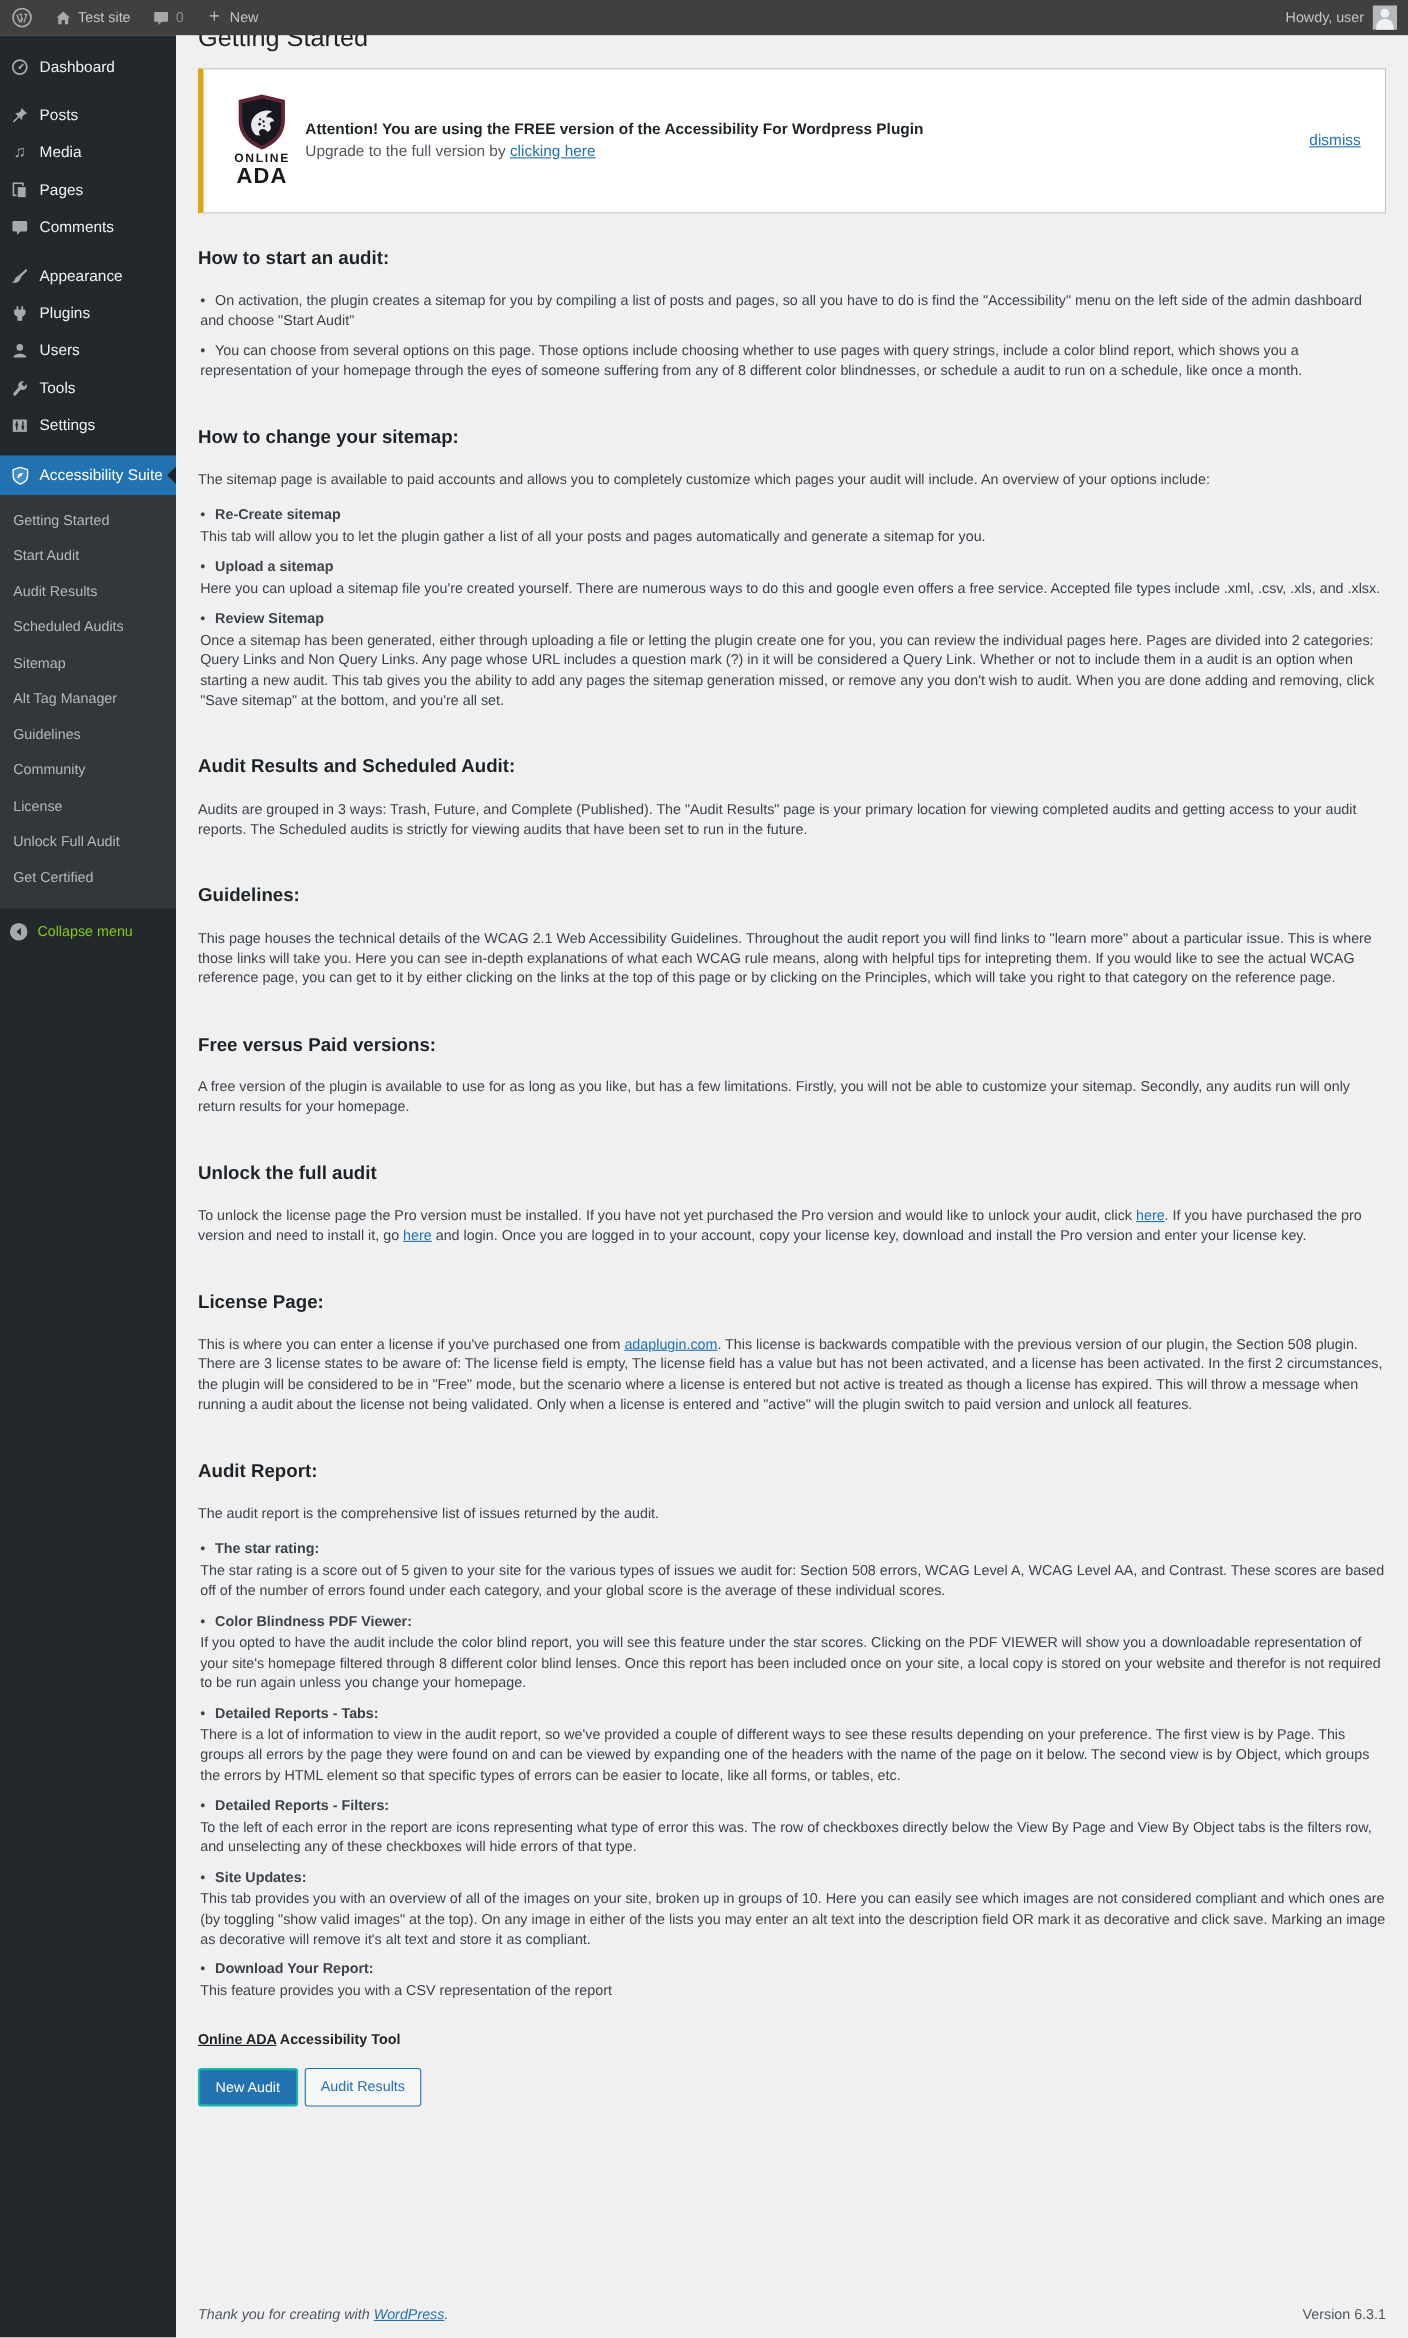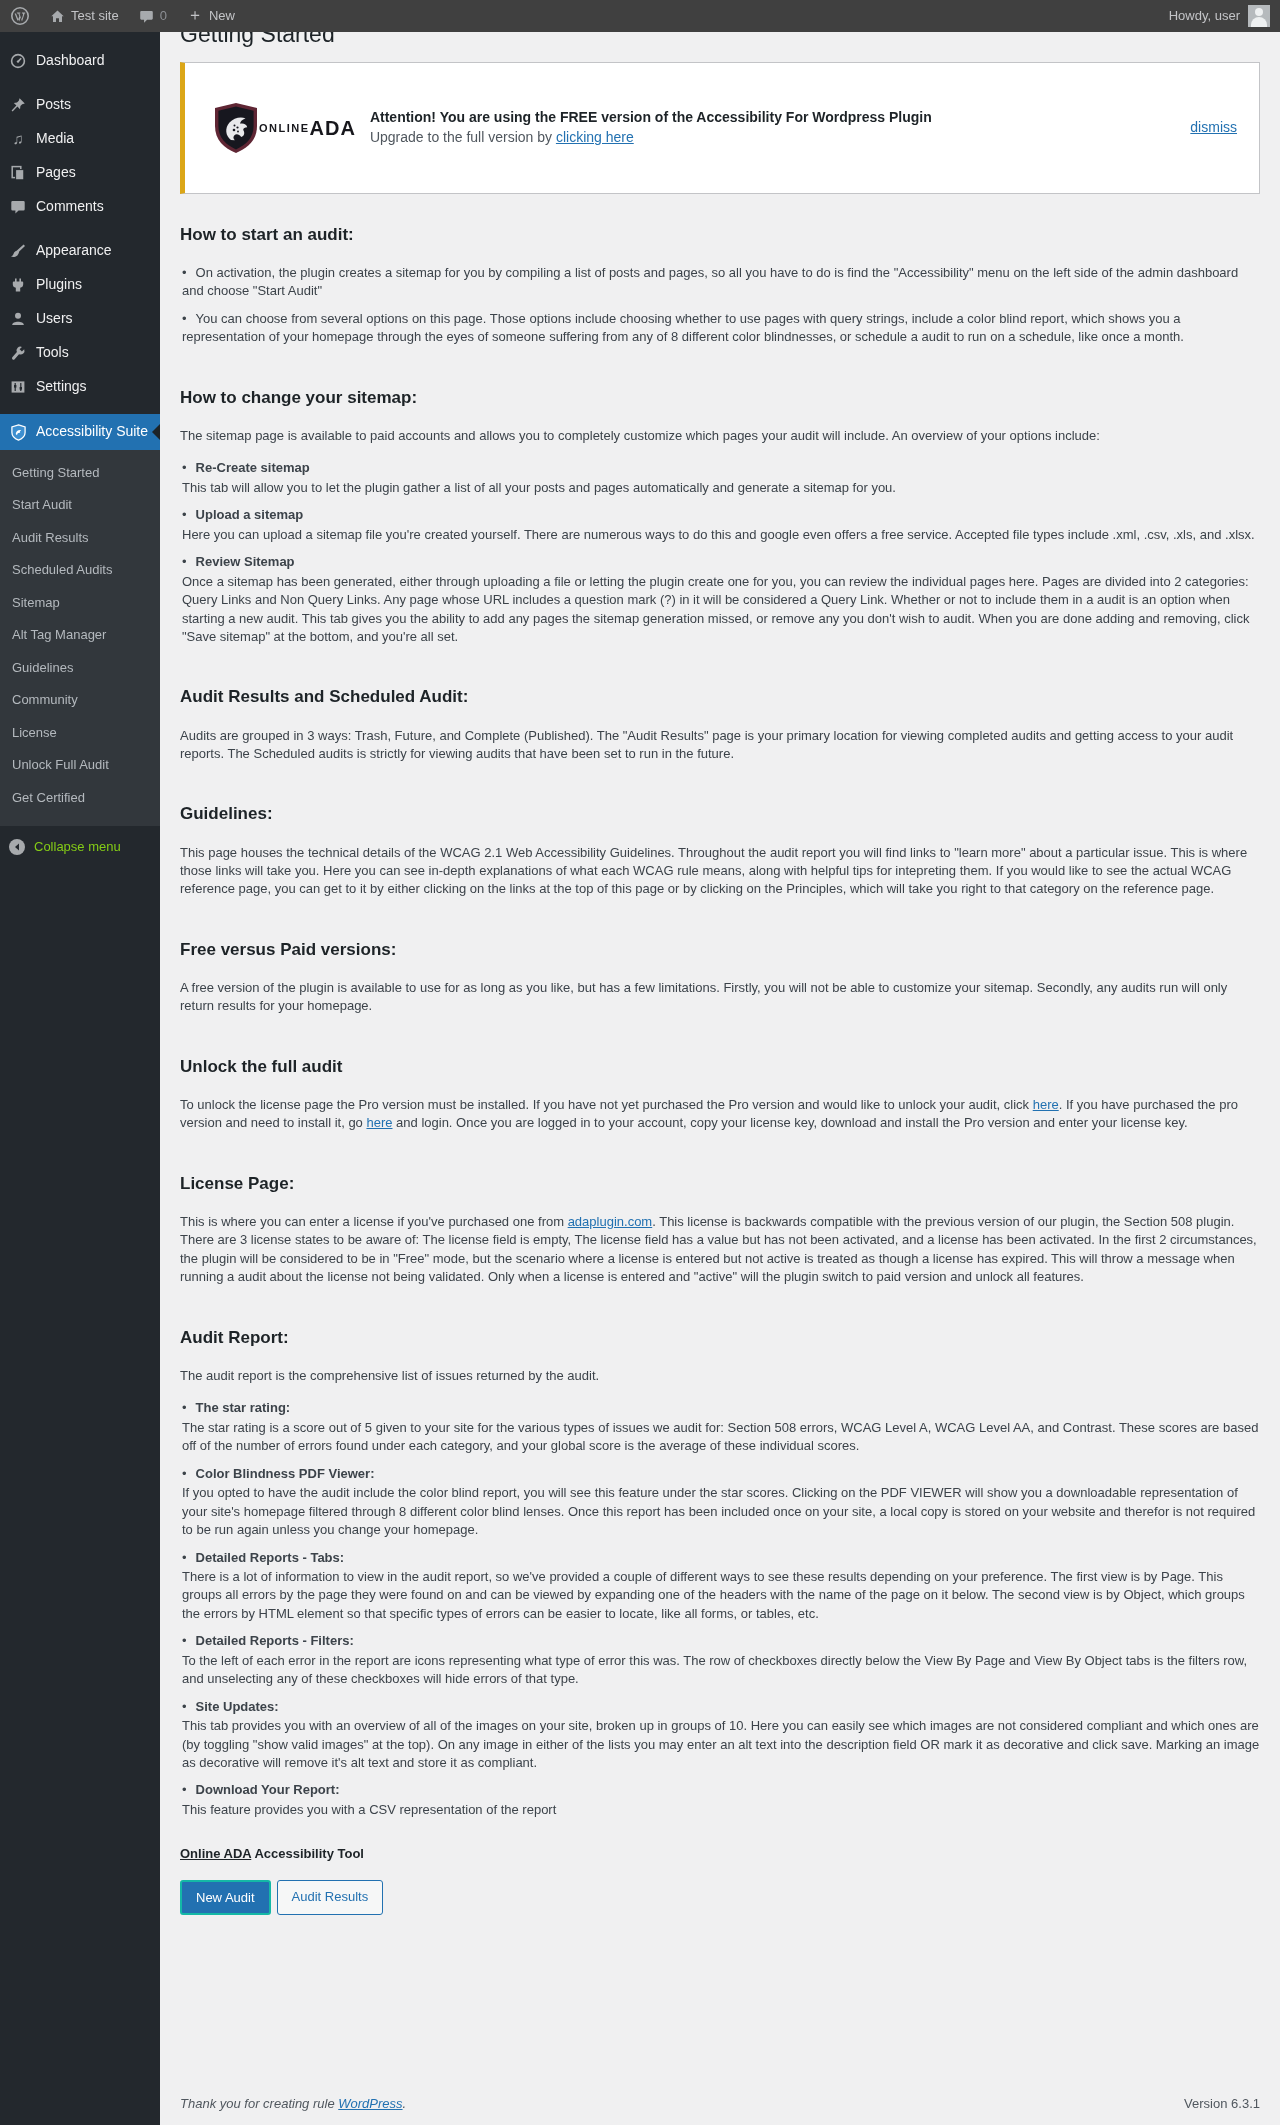--- a/index.html
+++ b/index.html
@@ -46,21 +46,21 @@
   .collapse { display:flex; align-items:center; gap:8px; padding:12px 0 0 8px; color:#84cc16; font-size:13px; cursor:pointer; }
 
   
   .content { margin-left:160px; padding:20px 20px 0 20px; }
   .page-title { font-size:23px; font-weight:400; color:#1d2327; line-height:1.3; margin:0; padding:0 0 4px; }
 
   .notice {
     margin-top:8px; background:#fff; border:1px solid #c3c4c7; border-left:5px solid #dba617;
     display:flex; align-items:center; padding:14px 18px; min-height:132px;
   }
-  .logo-block { display:flex; align-items:center; margin:0 14px 0 10px; flex:0 0 auto;text-align:center; }
+  .logo-block { display:flex; flex-direction:column; align-items:center; margin:0 14px 0 10px; flex:0 0 auto;text-align:center; }
   .logo-online { font-size:11px; font-weight:800; letter-spacing:1.5px; color:#17171c; line-height:1; margin-top:2px; }
   .logo-ada { font-size:20px; font-weight:800; letter-spacing:1px; color:#17171c; line-height:1; }
   .notice-text { flex:1 1 auto; }
   .notice-bold { font-weight:bold; font-size:14px; color:#1d2327; }
   .notice-line2 { font-size:14px; color:#50575e; }
   .dismiss { margin-left:20px; margin-right:4px; flex:0 0 auto; font-size:14px; }
 
   h2.sec { font-size:17px; font-weight:bold; color:#1d2327; margin:40px 0 18px; line-height:1.3; }
   h2.sec.first { margin-top:30px; }
   .content p { margin:0 0 10px; }
@@ -310,15 +310,15 @@
   </ul>
 
   <div class="cta-title"><a>Online ADA</a><span> Accessibility Tool</span></div>
   <div class="buttons">
     <span class="btn btn-primary">New Audit</span>
     <span class="btn btn-secondary">Audit Results</span>
   </div>
 </div>
 
 <div class="page-footer">
-  <span class="thanks"><span>Thank you for creating rule </span><a>WordPress</a><span>.</span></span>
+  <span class="thanks"><span>Thank you for creating with </span><a>WordPress</a><span>.</span></span>
   <span>Version 6.3.1</span>
 </div>
 
 </body></html>

